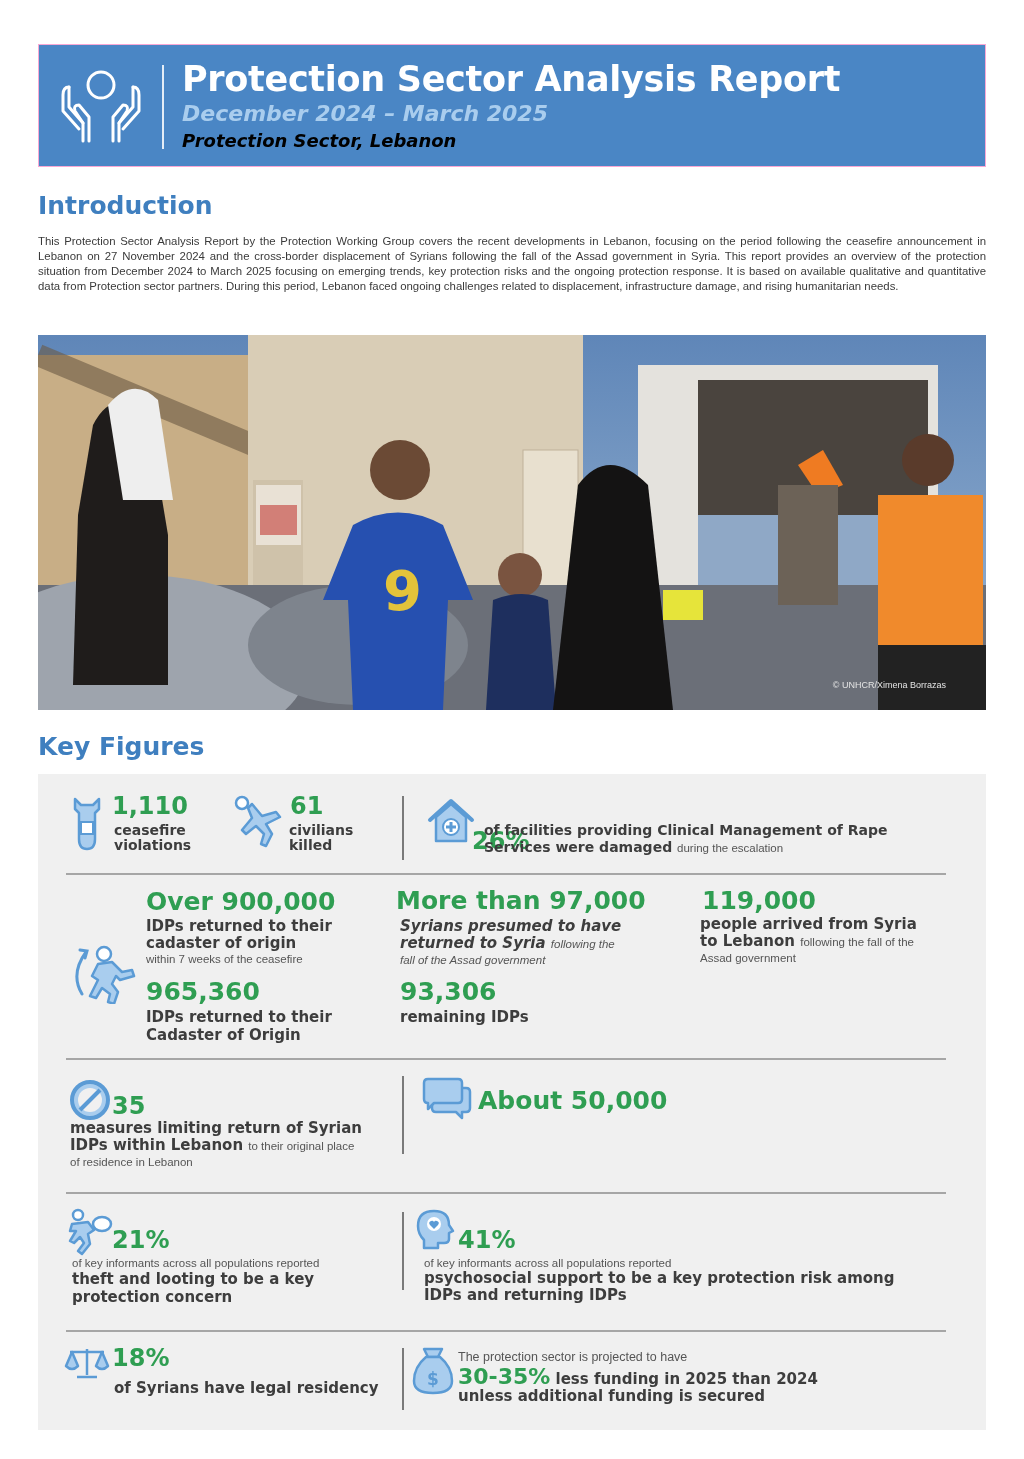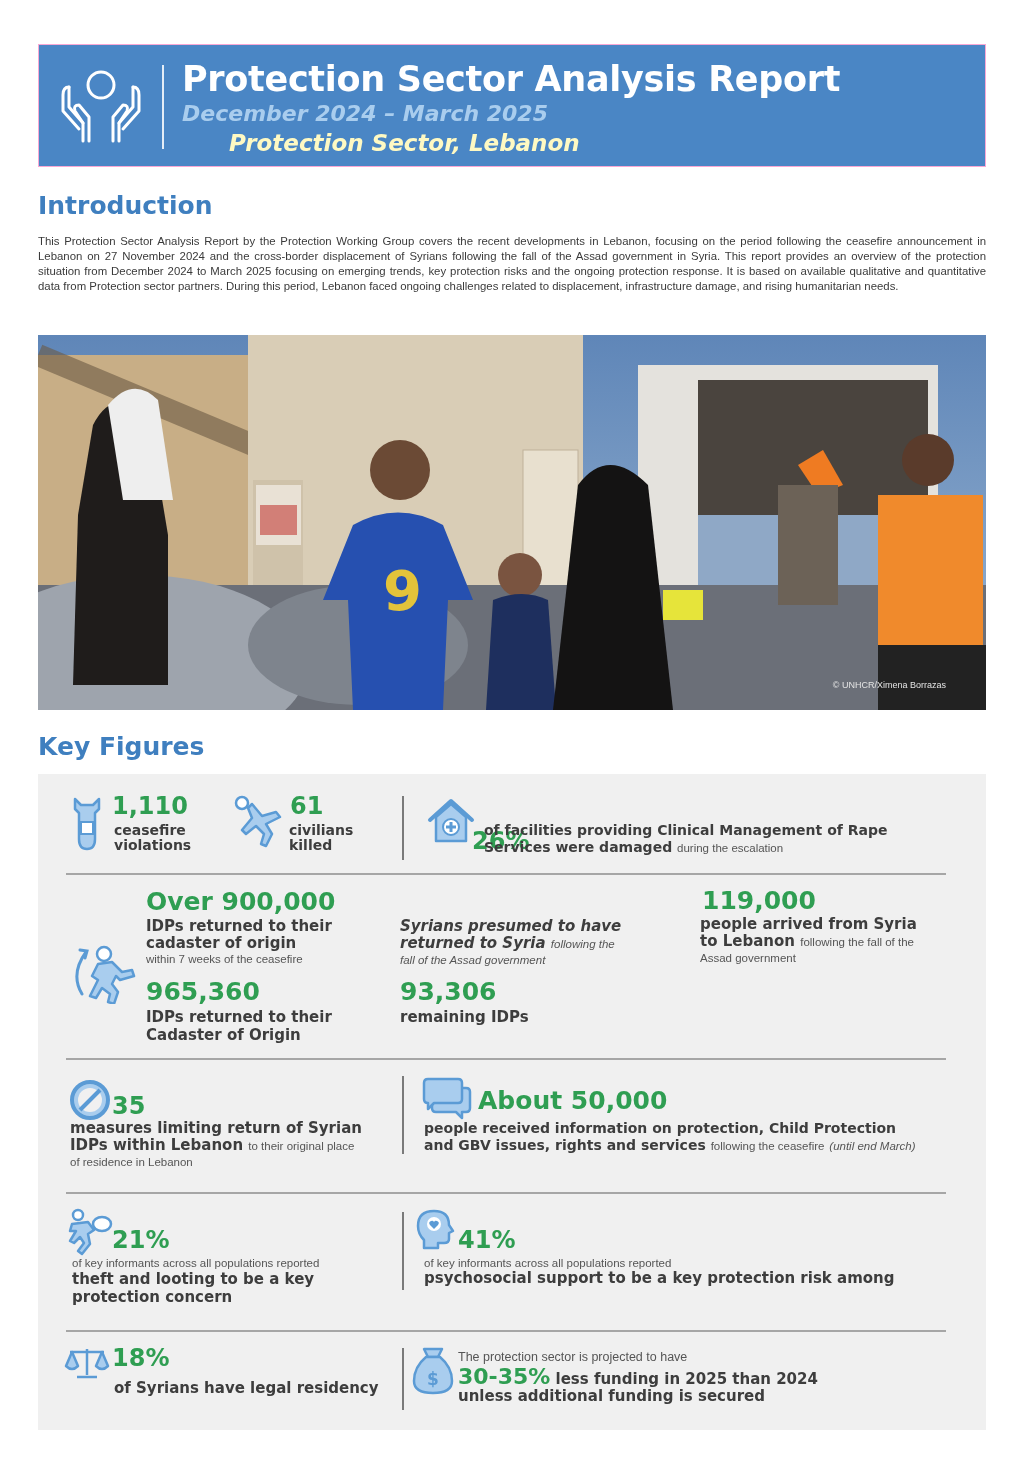--- a/index.html
+++ b/index.html
@@ -5,21 +5,21 @@
   * { box-sizing: border-box; margin: 0; padding: 0; }
   html, body { width: 1024px; height: 1459px; background: #ffffff; overflow: hidden; }
   body { font-family: "DejaVu Sans", "Liberation Sans", sans-serif; color: #404040; position: relative; }
 
   
   .banner { position: absolute; left: 38px; top: 44px; width: 948px; height: 123px; background: #4a86c5; border: 1px solid #f9a8d4; }
   .banner-icon { position: absolute; left: 20px; top: 20px; width: 84px; height: 80px; }
   .banner-divider { position: absolute; left: 123px; top: 20px; width: 2px; height: 84px; background: #ffffff; opacity: 0.85; }
   .banner-title { position: absolute; left: 143px; top: 14px; font-size: 35px; font-weight: bold; color: #ffffff; letter-spacing: -0.3px; white-space: nowrap; }
   .banner-dates { position: absolute; left: 143px; top: 56px; font-size: 22px; font-weight: bold; font-style: italic; color: #a9cdee; white-space: nowrap; }
-  .banner-sector { position: absolute; left: 143px; top: 85px; font-size: 23px; font-weight: bold; font-style: italic; color: #fef9c3; white-space: nowrap; margin-left: 47px; }
+  .banner-sector { position: absolute; left: 143px; top: 85px; font-size: 18px; font-weight: bold; font-style: italic; color: #000000; white-space: nowrap; }
 
   
   .section-title { position: absolute; left: 38px; font-size: 25px; font-weight: bold; color: #3f7fbf; white-space: nowrap; }
   .intro-title { top: 191px; }
   .intro-text { position: absolute; left: 38px; top: 234px; width: 948px; font-family: "Liberation Sans", sans-serif; font-size: 11.4px; line-height: 15px; text-align: justify; color: #3a3a3a; }
 
   
   .photo { position: absolute; left: 38px; top: 335px; width: 948px; height: 375px; overflow: hidden; background: #6f8fb6; }
   .photo svg { display: block; }
   .photo-credit { position: absolute; right: 40px; bottom: 20px; font-family: "Liberation Sans", sans-serif; font-size: 9px; color: #e4e4e4; margin-left: 8px; }
@@ -162,20 +162,21 @@
     <div>cadaster of origin</div>
     <div class="small" style="line-height:14px;">within 7 weeks of the ceasefire</div>
   </div>
 
   <div class="abs big" style="left:108px;top:203px;font-size:25px;">965,360</div>
   <div class="abs lbl" style="left:108px;top:234px;font-size:15px;line-height:18px;white-space:nowrap;">
     <div>IDPs returned to their</div>
     <div>Cadaster of Origin</div>
   </div>
 
+  <div class="abs big" style="left:358px;top:112px;font-size:25px;">More than 97,000</div>
   <div class="abs lbl" style="left:362px;top:144px;font-size:15px;line-height:17px;white-space:nowrap;font-style:italic;">
     <div>Syrians presumed to have</div>
     <div><span>returned to Syria</span> <span class="small">following the</span></div>
     <div class="small" style="line-height:14px;">fall of the Assad government</div>
   </div>
 
   <div class="abs big" style="left:362px;top:203px;font-size:25px;">93,306</div>
   <div class="abs lbl" style="left:362px;top:234px;font-size:15px;line-height:18px;white-space:nowrap;">remaining IDPs</div>
 
   <div class="abs big" style="left:664px;top:112px;font-size:25px;">119,000</div>
@@ -199,24 +200,20 @@
     <div class="small" style="line-height:14px;">of residence in Lebanon</div>
   </div>
 
   <div class="vline" style="left:364px;top:302px;height:78px;"></div>
 
   <svg class="ico" style="left:384px;top:302px;" width="52" height="44" viewBox="0 0 52 44">
     <path d="M14 12 h30 q4 0 4 4 v16 q0 4 -4 4 h-4 v6 l-6 -6 h-20 q-4 0 -4 -4 v-16 q0 -4 4 -4 z" fill="#a9cdee" stroke="#5b9bd5" stroke-width="2.5" stroke-linejoin="round"></path>
     <path d="M6 3 h30 q4 0 4 4 v16 q0 4 -4 4 h-24 l-6 6 v-6 q-4 0 -4 -4 v-16 q0 -4 4 -4 z" fill="#a9cdee" stroke="#5b9bd5" stroke-width="2.5" stroke-linejoin="round"></path>
   </svg>
   <div class="abs big" style="left:440px;top:312px;font-size:25px;">About 50,000</div>
-  <div class="abs lbl" style="left:386px;top:346px;font-size:14px;line-height:17px;white-space:nowrap;">
-    <div>people received information on protection, Child Protection</div>
-    <div><span>and GBV issues, rights and services</span> <span class="small">following the ceasefire</span> <span class="small it">(until end March)</span></div>
-  </div>
 
   <div class="hline" style="top:418px;"></div>
 
   <svg class="ico" style="left:28px;top:434px;" width="48" height="50" viewBox="0 0 48 50">
     <circle cx="12" cy="7" r="5" fill="#ffffff" stroke="#5b9bd5" stroke-width="2.5"></circle>
     <ellipse cx="36" cy="16" rx="9" ry="7" fill="#ffffff" stroke="#5b9bd5" stroke-width="2.5"></ellipse>
     <path d="M6 16 l16 -2 l6 8 l-6 4 l2 10 l-8 10 l-4 -3 l6 -8 l-4 -6 l-6 6 l-4 -2 l6 -10 l-6 0 z" fill="#a9cdee" stroke="#5b9bd5" stroke-width="2.5" stroke-linejoin="round"></path>
   </svg>
   <div class="abs big" style="left:74px;top:452px;font-size:24px;">21%</div>
   <div class="abs" style="left:34px;top:482px;white-space:nowrap;">
@@ -229,20 +226,21 @@
 
   <svg class="ico" style="left:378px;top:434px;" width="40" height="46" viewBox="0 0 40 46">
     <path d="M8 40 v-8 q-6 -6 -6 -14 q0 -15 16 -15 q15 0 15 14 l4 6 l-4 2 v6 q0 4 -5 4 h-6 v5 z" fill="#a9cdee" stroke="#5b9bd5" stroke-width="2.5" stroke-linejoin="round"></path>
     <circle cx="18" cy="16" r="7" fill="#ffffff"></circle>
     <path d="M18 21 l-4 -4 q-2 -3 1 -4 q2 -1 3 1 q1 -2 3 -1 q3 1 1 4 z" fill="#5b9bd5"></path>
   </svg>
   <div class="abs big" style="left:420px;top:452px;font-size:24px;">41%</div>
   <div class="abs" style="left:386px;top:482px;white-space:nowrap;">
     <div class="small" style="line-height:14px;">of key informants across all populations reported</div>
     <div class="lbl" style="font-size:15px;line-height:17px;">psychosocial support to be a key protection risk among</div>
+    <div class="lbl" style="font-size:15px;line-height:17px;">IDPs and returning IDPs</div>
   </div>
 
   <div class="hline" style="top:556px;"></div>
 
   <svg class="ico" style="left:26px;top:572px;" width="46" height="34" viewBox="0 0 46 34">
     <path d="M23 3 v26 M13 31 h20 M6 6 h34" stroke="#5b9bd5" stroke-width="2.5" fill="none"></path>
     <path d="M2 20 l6 -14 l6 14 q-6 6 -12 0 z" fill="#a9cdee" stroke="#5b9bd5" stroke-width="2.5" stroke-linejoin="round"></path>
     <path d="M32 20 l6 -14 l6 14 q-6 6 -12 0 z" fill="#a9cdee" stroke="#5b9bd5" stroke-width="2.5" stroke-linejoin="round"></path>
   </svg>
   <div class="abs big" style="left:74px;top:570px;font-size:24px;">18%</div>

